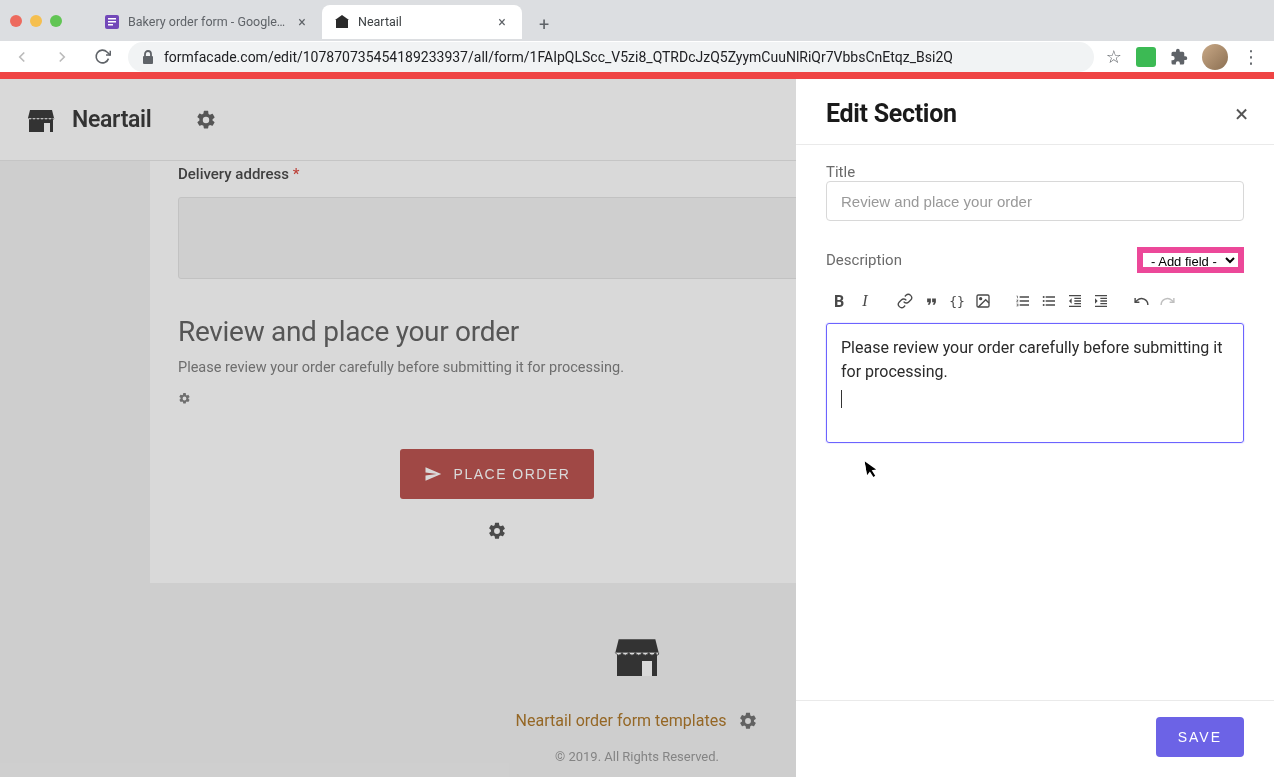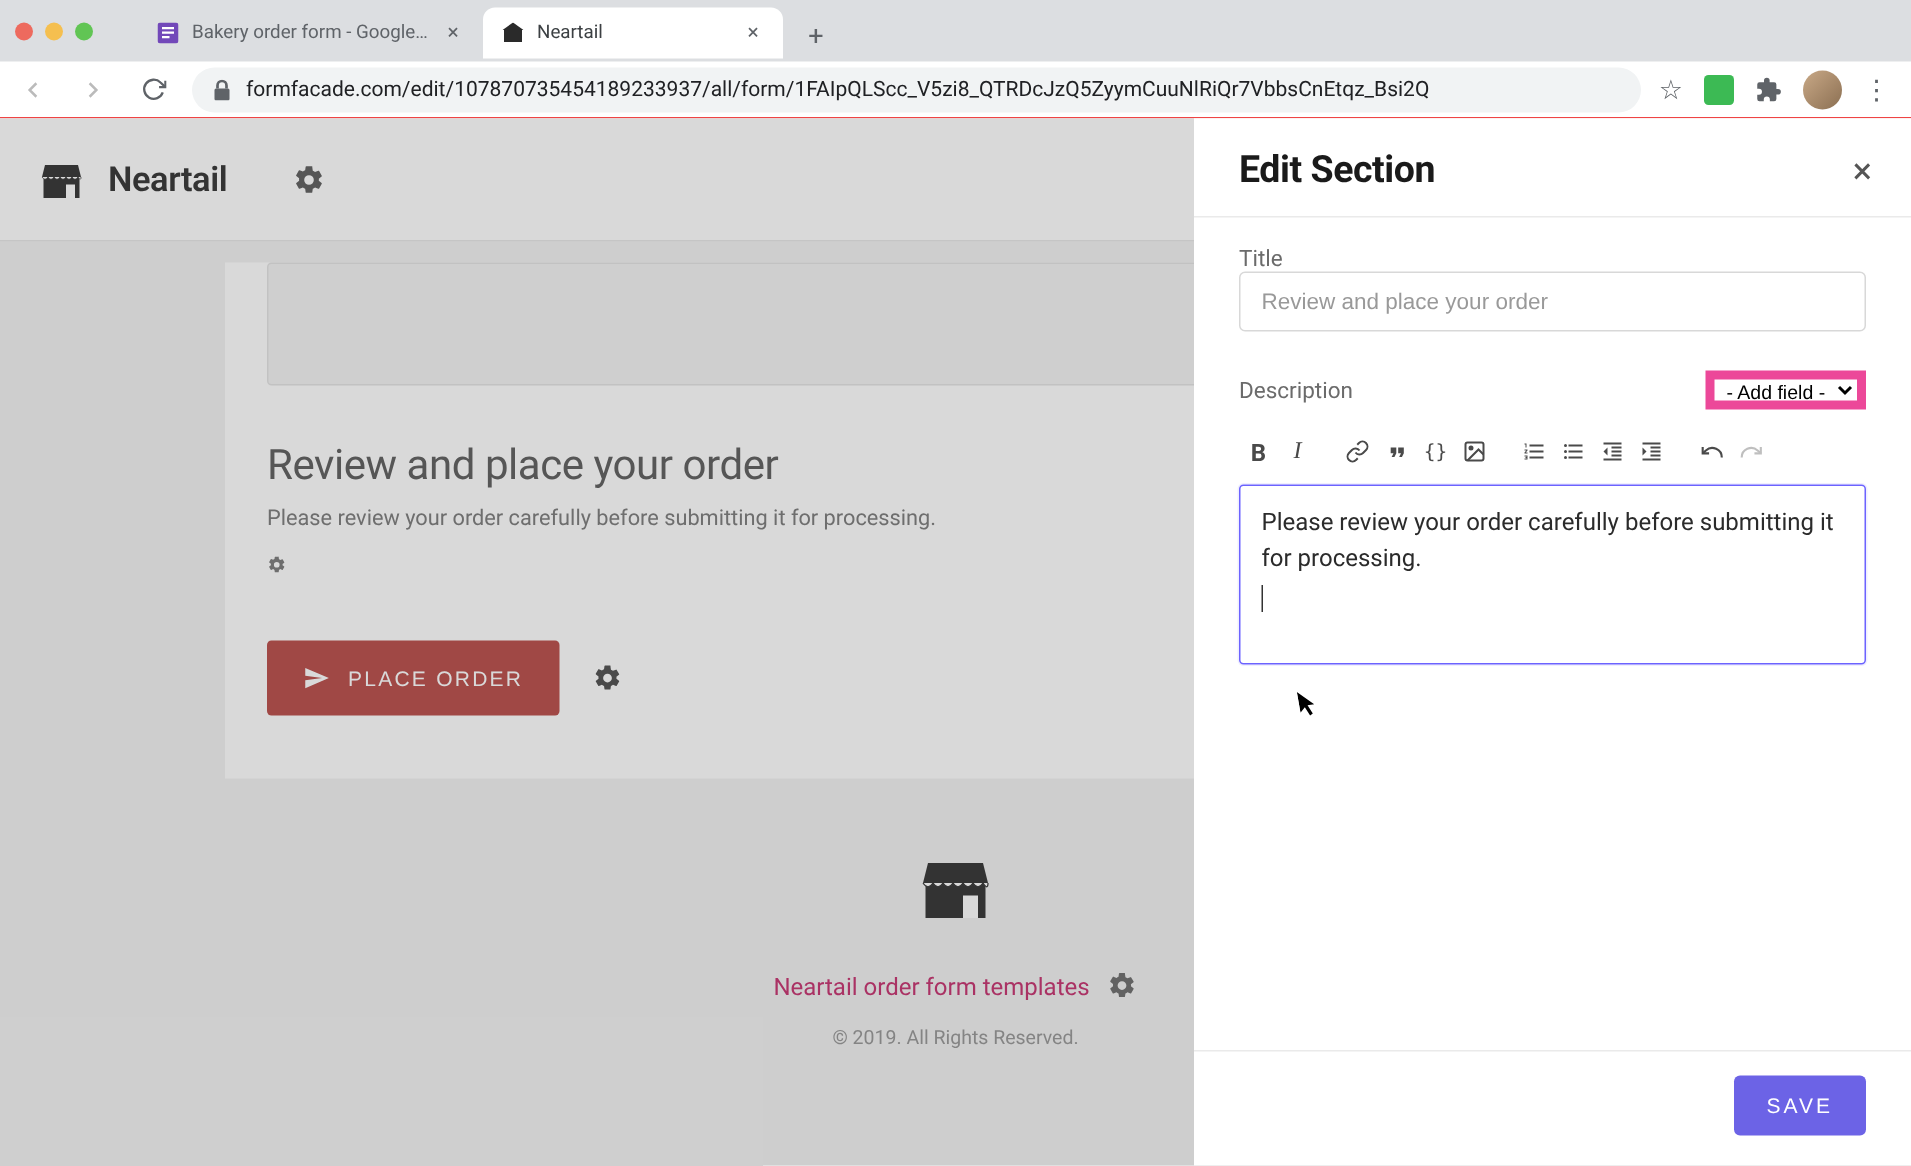--- a/index.html
+++ b/index.html
@@ -13,21 +13,21 @@
 .tl-red { background: #ed6a5e; }
 .tl-yellow { background: #f5bf4f; }
 .tl-green { background: #61c554; }
 .tabs { display: flex; height: 36px; align-items: flex-end; }
 .tab { display: flex; align-items: center; height: 34px; padding: 0 12px; border-radius: 8px 8px 0 0; gap: 8px; font-size: 12.5px; color: #5f6368; max-width: 230px; min-width: 200px; }
 .tab.active { background: #fff; color: #3c4043; }
 .tab-icon { width: 16px; height: 16px; flex-shrink: 0; display: flex; align-items: center; justify-content: center; }
 .tab-title { flex: 1; white-space: nowrap; overflow: hidden; text-overflow: ellipsis; }
 .tab-close { width: 16px; height: 16px; display: flex; align-items: center; justify-content: center; font-size: 14px; color: #5f6368; cursor: pointer; border-radius: 50%; }
 .new-tab { width: 28px; height: 28px; display: flex; align-items: center; justify-content: center; font-size: 18px; color: #5f6368; margin-left: 8px; border-radius: 50%; }
-.address-bar { height: 38px; background: #fff; display: flex; align-items: center; padding: 0 8px; gap: 12px; border-bottom: 1px solid #ef4444; }
+.address-bar { height: 38px; background: #fff; display: flex; align-items: center; padding: 0 8px; gap: 12px; border-bottom: 7px solid #ef4444; }
 .nav-btn { width: 28px; height: 28px; display: flex; align-items: center; justify-content: center; color: #5f6368; font-size: 18px; }
 .nav-btn.disabled { color: #bbb; }
 .url-box { flex: 1; height: 30px; background: #f1f3f4; border-radius: 15px; display: flex; align-items: center; padding: 0 14px; gap: 10px; font-size: 14px; color: #202124; }
 .lock-icon { font-size: 13px; color: #5f6368; }
 .browser-actions { display: flex; gap: 14px; align-items: center; padding-right: 6px; }
 .ext-icon { width: 20px; height: 20px; display: flex; align-items: center; justify-content: center; border-radius: 50%; }
 .avatar { width: 26px; height: 26px; border-radius: 50%; background: linear-gradient(135deg,#c9a987,#8b6f52); }
 .menu-dots { font-size: 18px; color: #5f6368; }
 
 
@@ -38,28 +38,28 @@
 .gear { margin-left: 28px; color: #4a4a4a; }
 
 .form-area { padding: 0 0 0 0; }
 .form-card { background: #fff; margin: 0 auto; width: 694px; margin-left: 150px; padding: 0 28px 42px 28px; }
 .field-label { font-size: 15px; color: #2b2b2b; font-weight: 500; padding-top: 4px; }
 .req-star { color: #d93025; }
 .textarea-ph { margin-top: 14px; height: 82px; background: #f2f2f2; border: 1px solid #e0e0e0; border-radius: 3px; }
 .section-title { font-size: 28px; color: #4a4a4a; margin-top: 36px; font-weight: 400; letter-spacing: -0.3px; }
 .section-desc { font-size: 14.5px; color: #6b6b6b; margin-top: 10px; line-height: 1.4; }
 .mini-gear { margin-top: 14px; color: #6b6b6b; font-size: 13px; }
-.place-order-row { display: flex; align-items: center; gap: 22px; margin-top: 44px; }
+.place-order-row { display: flex; align-items: center; gap: 22px; margin-top: 44px; flex-direction: column; }
 .place-order-btn { background: #b13632; color: #fff; border: none; height: 50px; padding: 0 24px; font-size: 14px; font-weight: 500; letter-spacing: 1.5px; display: flex; align-items: center; gap: 12px; border-radius: 3px; cursor: pointer; }
 .send-icon { font-size: 18px; }
 .row-gear { color: #3a3a3a; font-size: 20px; }
 
 .footer { text-align: center; padding-top: 48px; }
 .footer-logo { width: 50px; height: 50px; margin: 0 auto; }
-.footer-link { display: flex; align-items: center; justify-content: center; gap: 12px; margin-top: 30px; font-size: 16px; color: #be185d; }
+.footer-link { display: flex; justify-content: center; gap: 12px; margin-top: 30px; font-size: 16px; color: #a16207; }
 .footer-gear { color: #5a5a5a; }
 .footer-copy { font-size: 13px; color: #8a8a8a; margin-top: 18px; }
 
 
 .overlay { position: absolute; top: 79px; left: 0; width: 796px; bottom: 0; background: rgba(120,120,120,0.28); pointer-events: none; }
 
 
 .side-panel { position: absolute; top: 79px; right: 0; width: 478px; bottom: 0; background: #fff; display: flex; flex-direction: column; }
 .panel-header { padding: 20px 26px 16px 30px; display: flex; align-items: center; justify-content: space-between; border-bottom: 1px solid #eaeaea; gap: 36px; }
 .panel-title { font-size: 25px; font-weight: 700; color: #1a1a1a; letter-spacing: -0.3px; }
@@ -173,20 +173,23 @@
     <span class="brand-name">Neartail</span>
     <span class="gear">
       <svg width="22" height="22" viewBox="0 0 24 24" fill="currentColor">
           <path d="M19.14 12.94a7.07 7.07 0 000-1.88l2.03-1.58a.5.5 0 00.12-.64l-1.92-3.32a.5.5 0 00-.61-.22l-2.39.96a7.03 7.03 0 00-1.62-.94l-.36-2.54A.5.5 0 0013.9 2h-3.84a.5.5 0 00-.49.42l-.36 2.54c-.58.24-1.12.56-1.62.94l-2.39-.96a.5.5 0 00-.61.22L2.67 8.48a.5.5 0 00.12.64l2.03 1.58a7.07 7.07 0 000 1.88l-2.03 1.58a.5.5 0 00-.12.64l1.92 3.32c.14.24.43.34.61.22l2.39-.96c.5.38 1.04.7 1.62.94l.36 2.54a.5.5 0 00.49.42h3.84a.5.5 0 00.49-.42l.36-2.54c.58-.24 1.12-.56 1.62-.94l2.39.96c.24.1.5 0 .61-.22l1.92-3.32a.5.5 0 00-.12-.64l-2.03-1.58zM12 15.5A3.5 3.5 0 1112 8.5a3.5 3.5 0 010 7z"></path>
         </svg>
     </span>
   </div>
 
   <div class="form-area">
     <div class="form-card">
+      <div class="field-label">
+        <span>Delivery address</span> <span class="req-star">*</span>
+      </div>
       <div class="textarea-ph"></div>
 
       <h2 class="section-title">Review and place your order</h2>
       <p class="section-desc">Please review your order carefully before submitting it for processing.</p>
       <div class="mini-gear">
         <svg width="13" height="13" viewBox="0 0 24 24" fill="currentColor">
             <path d="M19.14 12.94a7.07 7.07 0 000-1.88l2.03-1.58a.5.5 0 00.12-.64l-1.92-3.32a.5.5 0 00-.61-.22l-2.39.96a7.03 7.03 0 00-1.62-.94l-.36-2.54A.5.5 0 0013.9 2h-3.84a.5.5 0 00-.49.42l-.36 2.54c-.58.24-1.12.56-1.62.94l-2.39-.96a.5.5 0 00-.61.22L2.67 8.48a.5.5 0 00.12.64l2.03 1.58a7.07 7.07 0 000 1.88l-2.03 1.58a.5.5 0 00-.12.64l1.92 3.32c.14.24.43.34.61.22l2.39-.96c.5.38 1.04.7 1.62.94l.36 2.54a.5.5 0 00.49.42h3.84a.5.5 0 00.49-.42l.36-2.54c.58-.24 1.12-.56 1.62-.94l2.39.96c.24.1.5 0 .61-.22l1.92-3.32a.5.5 0 00-.12-.64l-2.03-1.58zM12 15.5A3.5 3.5 0 1112 8.5a3.5 3.5 0 010 7z"></path>
           </svg>
       </div>
 

